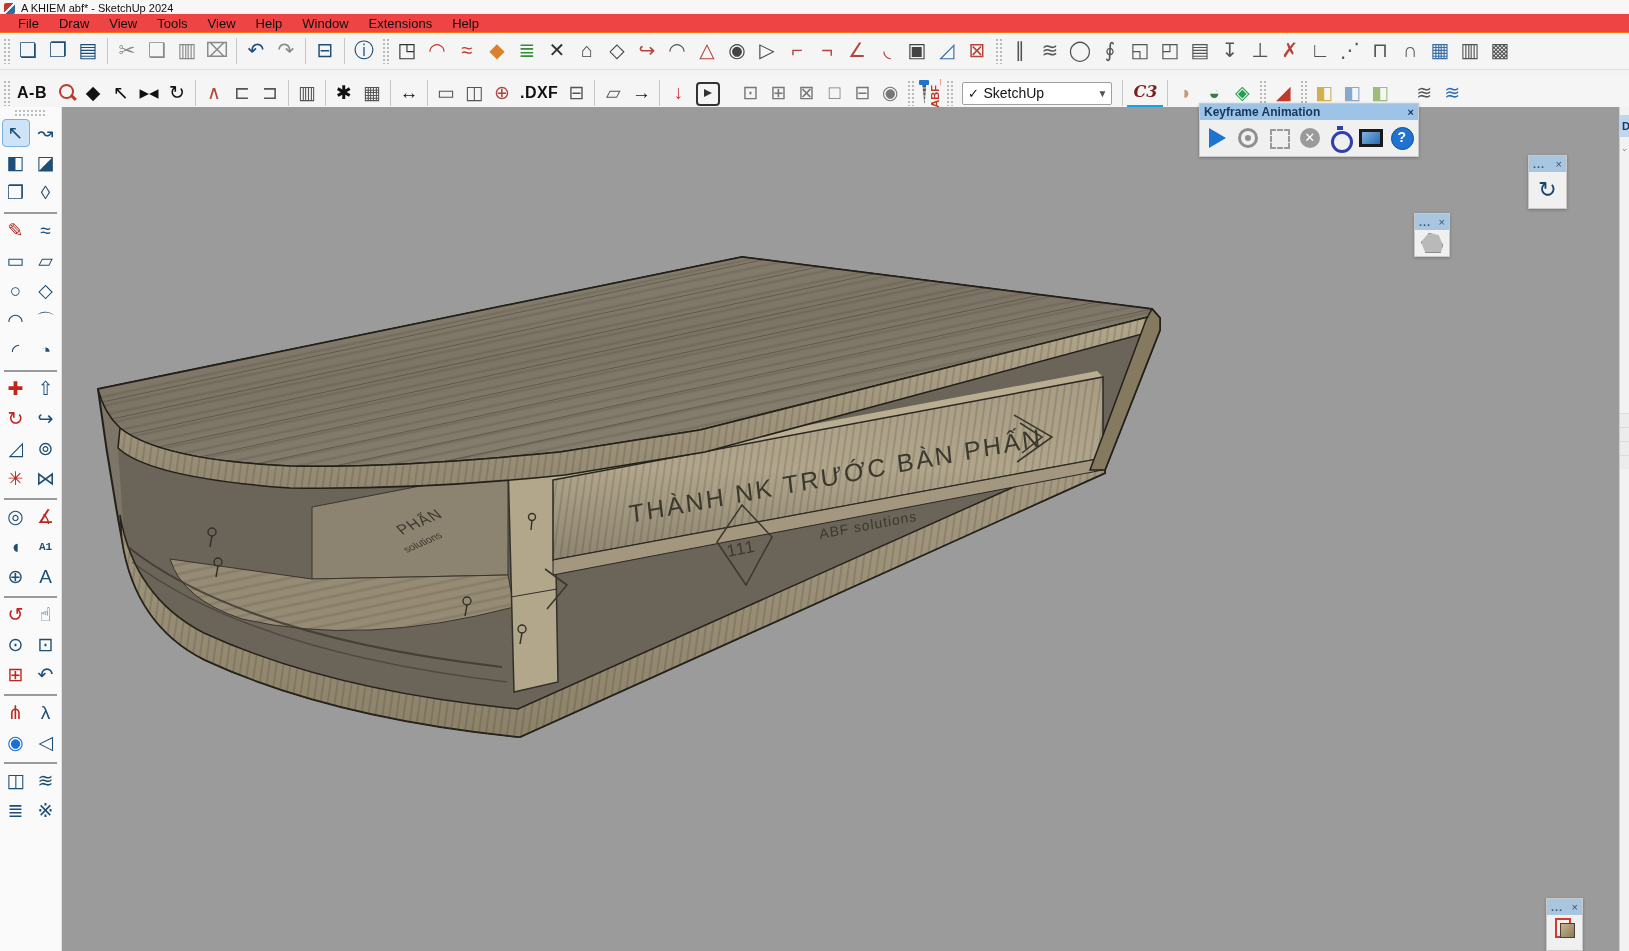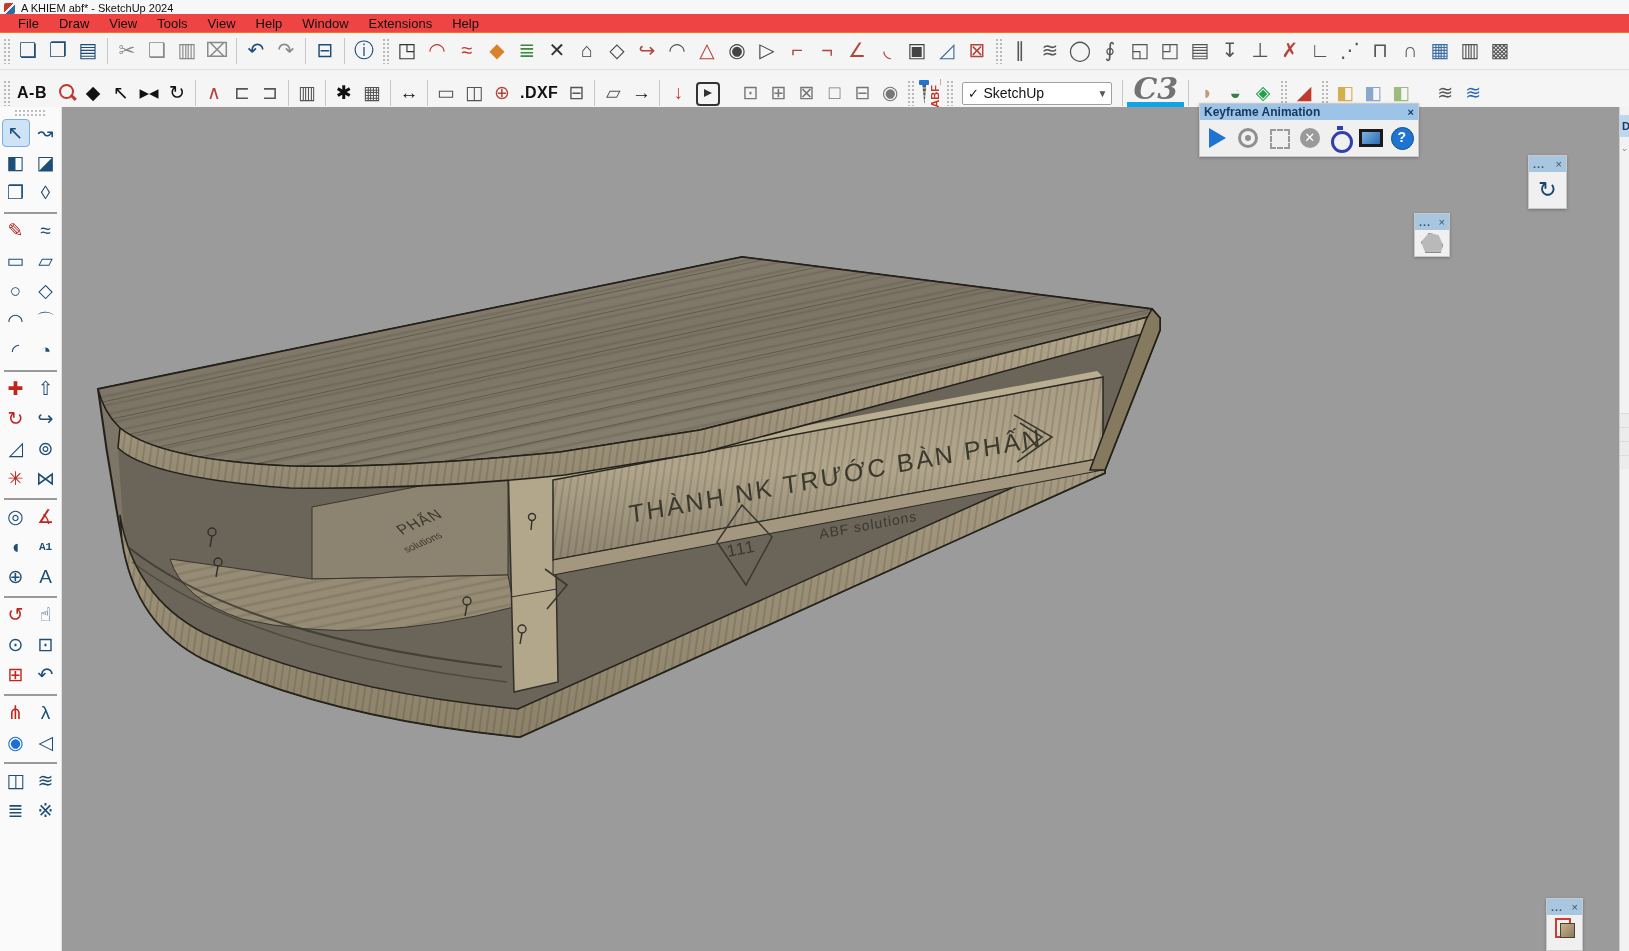--- a/index.html
+++ b/index.html
@@ -25,21 +25,21 @@
   .tbi { display:inline-block; min-width:30px; height:34px; line-height:33px; text-align:center;
     font-size:20px; cursor:default; }
   #toolbar-row2 .tbi { min-width:28px; font-size:19px; }
   .vsep { display:inline-block; width:1px; height:26px; background:#c6c6c6; margin:0 4px; }
   .grip { display:inline-block; width:7px; height:26px; margin:0 3px;
     background-image:radial-gradient(#b9b9b9 1px, transparent 1.2px);
     background-size:4px 4px; }
   .gap { display:inline-block; width:16px; }
   .tblabel { font-size:16px; font-weight:bold; color:#111; padding:0 4px; letter-spacing:0.5px; }
   .c3 { font-family:"DejaVu Serif","Liberation Serif",serif; font-style:italic; font-weight:bold;
-    font-size:30px; color:#737373; border-bottom:8px solid #0ea5e9; padding:0 6px 0 6px; line-height:26px; }
+    font-size:16px; color:#7f1d1d; border-bottom:2px solid #0ea5e9; padding:0 6px 0 6px; line-height:26px; }
 
   
   .cssicon { position:relative; }
   .cssicon[data-icon="search"]::before { content:""; position:absolute; left:8px; top:8px;
     width:11px; height:11px; border:2.5px solid #c0392b; border-radius:50%; }
   .cssicon[data-icon="search"]::after { content:""; position:absolute; left:19px; top:20px;
     width:7px; height:2.5px; background:#c0392b; transform:rotate(45deg); }
   .cssicon[data-icon="playbox"]::before { content:""; position:absolute; left:4px; top:6px;
     width:20px; height:20px; border:2px solid #333; border-radius:4px; }
   .cssicon[data-icon="playbox"]::after { content:""; position:absolute; left:12px; top:13px;

